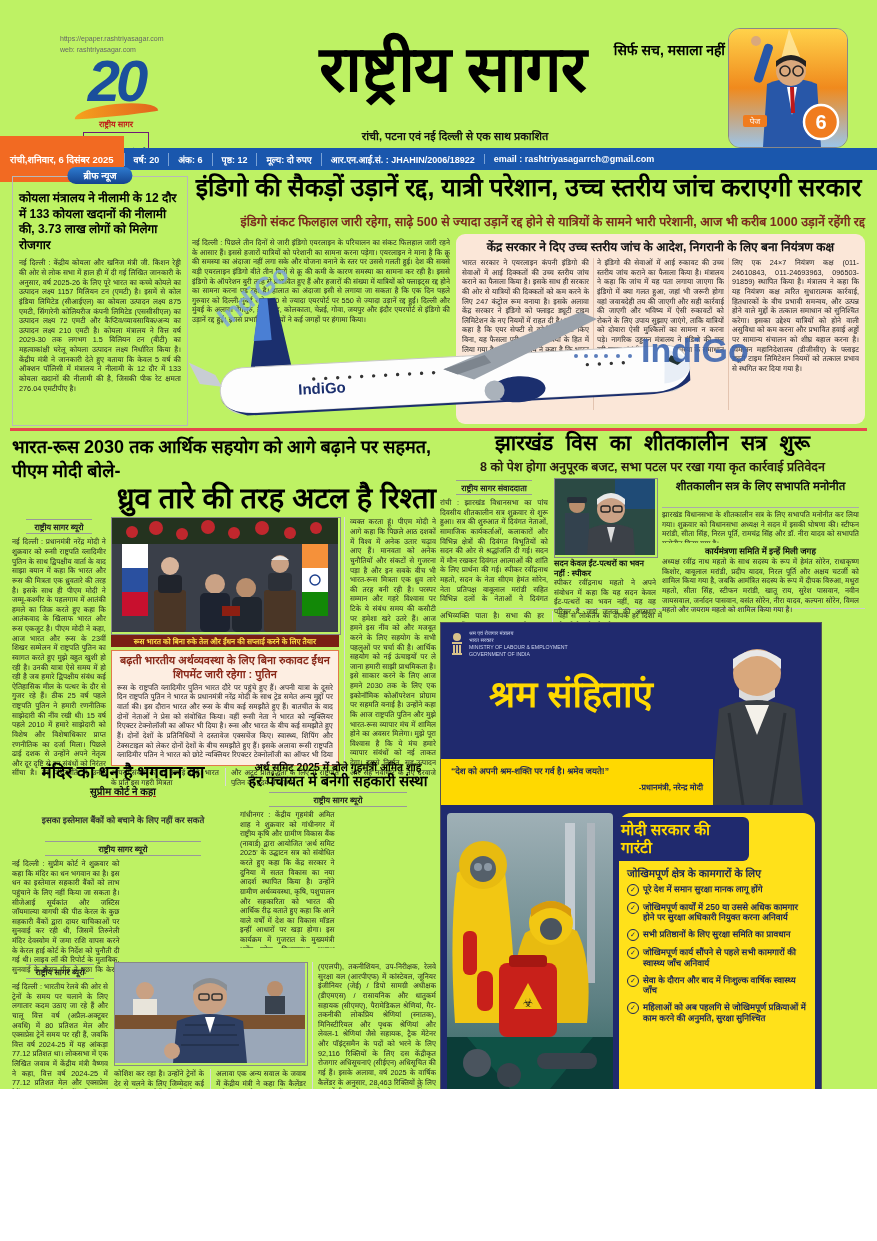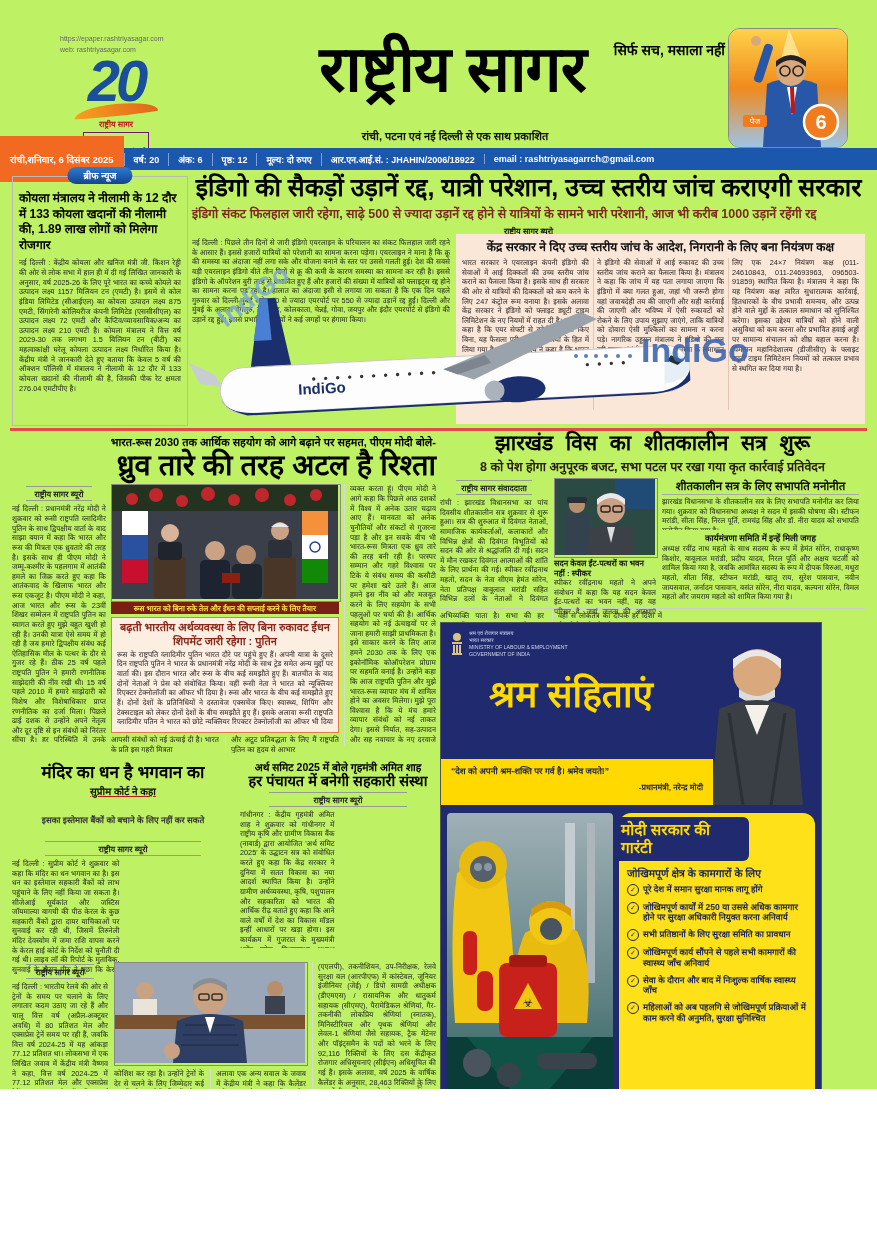--- a/index.html
+++ b/index.html
@@ -28,52 +28,52 @@
   .ibitem:first-of-type{border-left:none;}
   .mast-photo{top:28px;left:728px;width:118px;height:118px;border-radius:12px;overflow:hidden;border:1px solid #888;}
   
   .brief{top:176px;left:12px;width:176px;height:250px;border:1px solid #b9b9b9;padding:10px 6px 4px;box-sizing:border-box;}
   .brief-tag{position:absolute;top:-10px;left:50%;transform:translateX(-50%);background:linear-gradient(180deg,#2e7bd0,#14448f);
              color:#fff;font-size:9.5px;font-weight:bold;border-radius:10px;padding:2px 16px;white-space:nowrap;}
   .brief-h{font-size:12px;font-weight:bold;line-height:1.3;margin:4px 0 5px;color:#000;}
   
   .indigo{top:174px;left:192px;width:673px;height:252px;}
   .ind-h{font-size:25px;font-weight:900;text-align:center;line-height:1.1;color:#000;}
-  .ind-sub{font-size:12.5px;font-weight:bold;text-align:left;color:#7b2a1e;margin-top:3px;}
+  .ind-sub{font-size:12.5px;font-weight:bold;text-align:right;color:#7b2a1e;margin-top:11px;}
   .ind-by{font-size:8px;font-weight:bold;text-align:center;margin:3px 0;}
   .ind-lead{position:absolute;top:64px;left:0;width:258px;height:186px;}
-  .pinkbox{position:absolute;top:60px;left:264px;width:409px;height:190px;background:#fbe7d8;padding:4px 6px;box-sizing:border-box;}
+  .pinkbox{position:absolute;top:60px;left:264px;width:409px;height:190px;background:#fbe7d8;padding:4px 6px;box-sizing:border-box;border-radius:9px;}
   .pink-h{font-size:12px;font-weight:bold;text-align:center;color:#111;margin-bottom:3px;}
   .pink-cols{column-count:3;column-gap:8px;column-rule:1px solid #e3c4b0;height:152px;overflow:hidden;}
   .plane{position:absolute;top:96px;left:-6px;width:575px;height:160px;pointer-events:none;}
   .redline{top:428px;left:10px;width:857px;height:3px;background:#e5484d;}
   
   .russia{top:434px;left:12px;width:424px;height:322px;}
-  .rus-k{font-size:11px;font-weight:bold;text-align:right;color:#000;}
+  .rus-k{font-size:18px;font-weight:bold;text-align:left;color:#000;}
   .rus-h{font-size:29px;font-weight:900;text-align:right;line-height:1.05;margin:1px 0 4px;color:#000;}
   .rus-grid{display:flex;gap:5px;height:262px;}
   .rus-c1{width:96px;}
   .rus-mid{width:228px;}
   .rus-c3{width:88px;}
   .rphoto{width:100%;height:116px;border:1px solid #888;overflow:hidden;}
   .rcap{background:#7a1f14;color:#ffe24a;font-size:7.4px;font-weight:bold;text-align:center;padding:1px 2px;}
   .putinbox{margin-top:3px;border:1px solid #e07a4a;background:#fdeee2;padding:3px 5px;height:108px;overflow:hidden;}
   .putin-h{font-size:11px;font-weight:bold;color:#8a2a1a;text-align:center;line-height:1.2;margin-bottom:2px;}
   .rfoot{display:flex;gap:6px;margin-top:2px;}
   
   .jhar{top:434px;left:440px;width:425px;height:186px;}
   .jh-h{font-size:21px;font-weight:900;text-align:center;line-height:1.05;color:#000;font-family:Liberation Mono, monospace;}
   .jh-sub{font-size:12.5px;font-weight:bold;text-align:center;margin:2px 0 3px;color:#2a1d12;}
   .jh-grid{display:flex;gap:6px;height:128px;}
   .jh-c1{width:108px;}
   .jh-mid{width:102px;}
   .jh-right{width:197px;}
   .jphoto{width:100%;height:78px;border:1px solid #888;overflow:hidden;}
   .jcap-h{font-size:8px;font-weight:bold;line-height:1.2;margin-top:1px;}
-  .jh-rh{font-size:11.5px;font-weight:bold;text-align:center;border-bottom:1px solid #aaa;padding-bottom:1px;margin-bottom:2px;}
+  .jh-rh{font-size:11.5px;font-weight:bold;text-align:center;border-bottom:1px solid #aaa;padding-bottom:14px;margin-bottom:2px;}
   .jh-rh2{font-size:8.5px;font-weight:bold;text-align:center;margin:2px 0 1px;}
   .jfoot{display:flex;gap:8px;margin-top:2px;border-top:1px solid #ccc;padding-top:2px;}
   
   .temple{top:760px;left:12px;width:222px;height:194px;}
   .tem-h{font-size:17px;font-weight:900;text-align:center;color:#000;}
   .tem-k{font-size:10px;font-weight:bold;text-align:center;text-decoration:underline;text-decoration-color:#c01818;margin-top:1px;}
   .tem-s{font-size:8.5px;text-align:center;font-weight:bold;color:#333;margin:16px 0;}
   .twocol{column-count:2;column-gap:7px;column-rule:1px solid #ddd;height:116px;overflow:hidden;}
   .summit{top:760px;left:240px;width:196px;height:194px;}
   .sum-k{font-size:10.5px;font-weight:bold;text-align:center;color:#000;}
@@ -170,21 +170,21 @@
     <div class="ibitem">वर्ष: 20</div>
     <div class="ibitem">अंक: 6</div>
     <div class="ibitem">पृष्ठ: 12</div>
     <div class="ibitem">मूल्य: दो रुपए</div>
     <div class="ibitem">आर.एन.आई.सं. : JHAHIN/2006/18922</div>
     <div class="ibitem">email : rashtriyasagarrch@gmail.com</div>
   </div>
 
   <div class="abs brief">
     <div class="brief-tag">ब्रीफ न्यूज</div>
-    <div class="brief-h">कोयला मंत्रालय ने नीलामी के 12 दौर में 133 कोयला खदानों की नीलामी की, 1.89 लाख लोगों को मिलेगा रोजगार</div>
+    <div class="brief-h">कोयला मंत्रालय ने नीलामी के 12 दौर में 133 कोयला खदानों की नीलामी की, 3.73 लाख लोगों को मिलेगा रोजगार</div>
     <div class="body-t" style="height:168px;">नई दिल्ली : केंद्रीय कोयला और खनिज मंत्री जी. किशन रेड्डी की ओर से लोक सभा में हाल ही में दी गई लिखित जानकारी के अनुसार, वर्ष 2025-26 के लिए पूरे भारत का कच्चे कोयले का उत्पादन लक्ष्य 1157 मिलियन टन (एमटी) है। इसमें से कोल इंडिया लिमिटेड (सीआईएल) का कोयला उत्पादन लक्ष्य 875 एमटी, सिंगारेनी कोलियरीज कंपनी लिमिटेड (एससीसीएल) का उत्पादन लक्ष्य 72 एमटी और कैप्टिव/व्यावसायिक/अन्य का उत्पादन लक्ष्य 210 एमटी है। कोयला मंत्रालय ने वित्त वर्ष 2029-30 तक लगभग 1.5 बिलियन टन (बीटी) का महत्वाकांक्षी घरेलू कोयला उत्पादन लक्ष्य निर्धारित किया है। केंद्रीय मंत्री ने जानकारी देते हुए बताया कि केवल 5 वर्ष की ऑक्शन पॉलिसी में मंत्रालय ने नीलामी के 12 दौर में 133 कोयला खदानों की नीलामी की है, जिसकी पीक रेट क्षमता 276.04 एमटीपीए है।</div>
   </div>
 
   <div class="abs indigo">
     <div class="ind-h">इंडिगो की सैकड़ों उड़ानें रद्द, यात्री परेशान, उच्च स्तरीय जांच कराएगी सरकार</div>
     <div class="ind-sub">इंडिगो संकट फिलहाल जारी रहेगा, साढ़े 500 से ज्यादा उड़ानें रद्द होने से यात्रियों के सामने भारी परेशानी, आज भी करीब 1000 उड़ानें रहेंगी रद्द</div>
     <div class="ind-by">राष्ट्रीय सागर ब्यूरो</div>
     <div class="ind-lead body-t">नई दिल्ली : पिछले तीन दिनों से जारी इंडिगो एयरलाइन के परिचालन का संकट फिलहाल जारी रहने के आसार हैं। इससे हजारों यात्रियों को परेशानी का सामना करना पड़ेगा। एयरलाइन ने माना है कि क्रू की समस्या का अंदाजा नहीं लगा सके और योजना बनाने के स्तर पर उससे गलती हुई। देश की सबसे बड़ी एयरलाइन इंडिगो बीते तीन दिनों से क्रू की कमी के कारण समस्या का सामना कर रही है। इससे इंडिगो के ऑपरेशन बुरी तरह से प्रभावित हुए हैं और हजारों की संख्या में यात्रियों को फ्लाइट्स रद्द होने का सामना करना पड़ रहा है। हालात का अंदाजा इसी से लगाया जा सकता है कि एक दिन पहले गुरुवार को दिल्ली-मुंबई समेत 10 से ज्यादा एयरपोर्ट पर 550 से ज्यादा उड़ानें रद्द हुईं। दिल्ली और मुंबई के अलावा बेंगलुरु, हैदराबाद, कोलकाता, चेन्नई, गोवा, जयपुर और इंदौर एयरपोर्ट से इंडिगो की उड़ानें रद्द हुईं। इससे प्रभावित यात्रियों ने कई जगहों पर हंगामा किया।</div>
     <div class="pinkbox">
       <div class="pink-h">केंद्र सरकार ने दिए उच्च स्तरीय जांच के आदेश, निगरानी के लिए बना नियंत्रण कक्ष</div>

